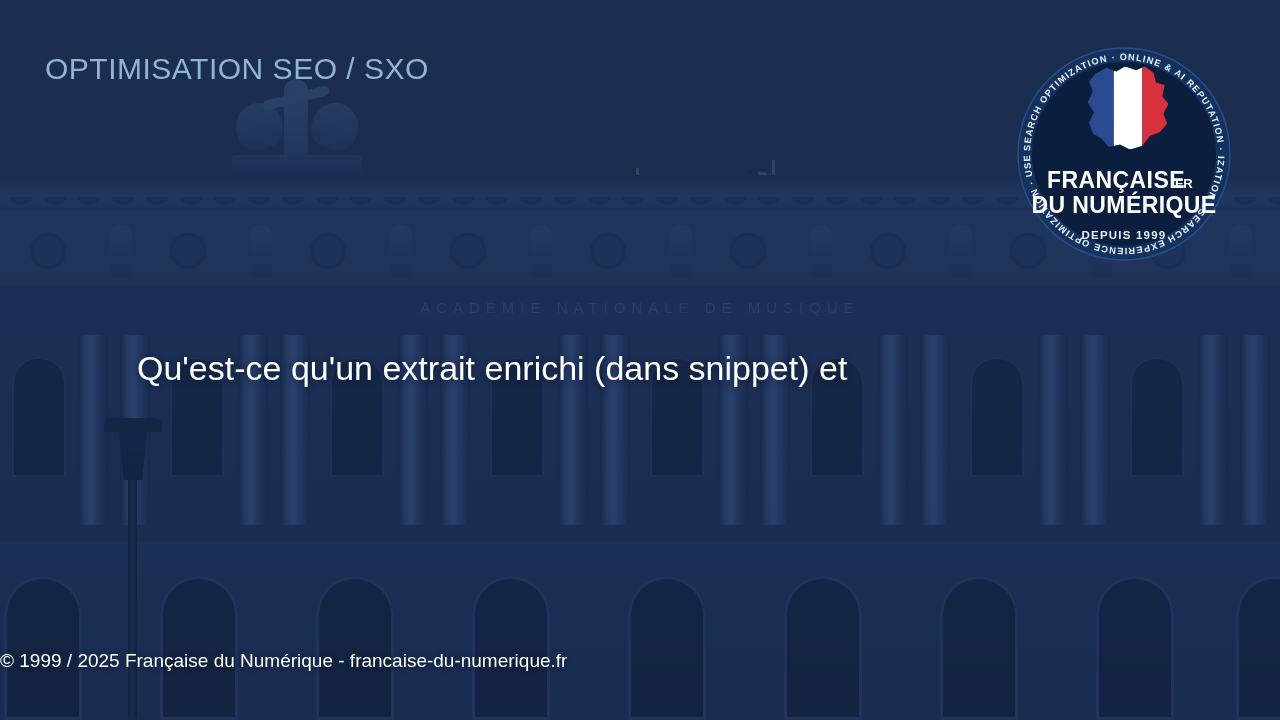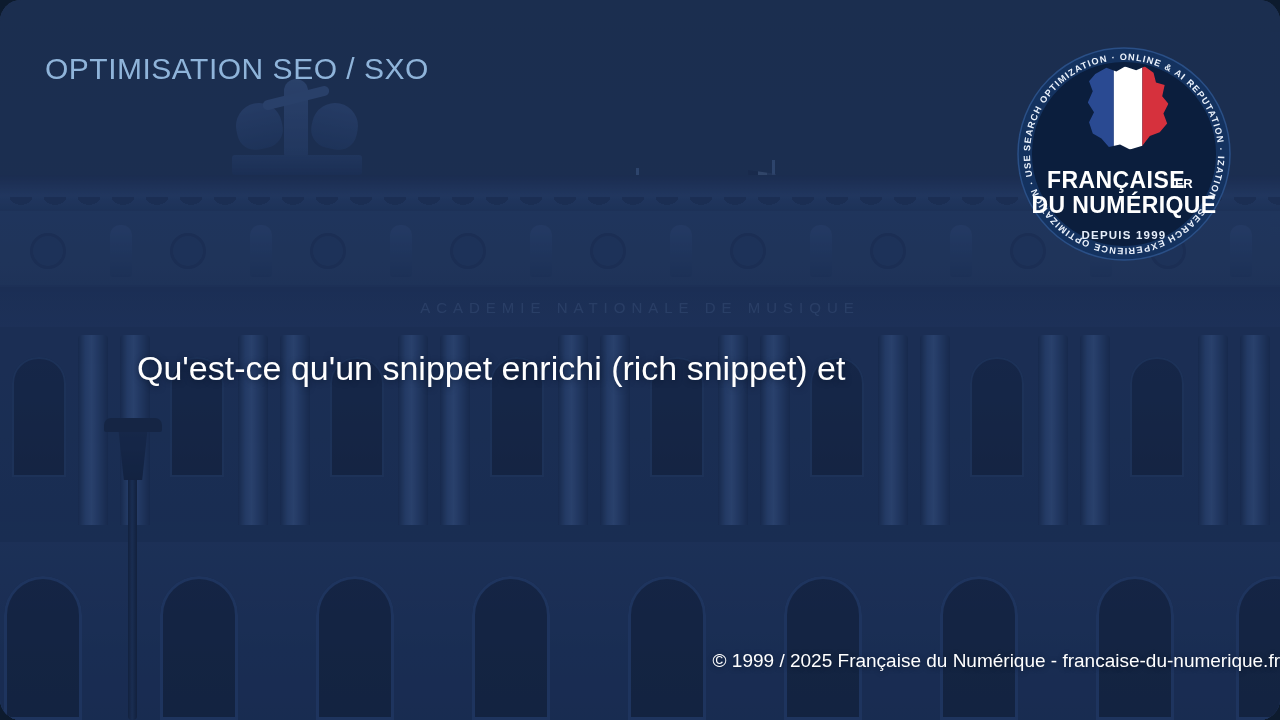--- a/index.html
+++ b/index.html
@@ -7,21 +7,20 @@
     padding: 0;
     background: #0d1b2e;
   }
   #slide {
     position: relative;
     width: 1280px;
     height: 720px;
     overflow: hidden;
     font-family: "Liberation Sans", sans-serif;
     background: #1e3557;
-    border-radius: 21px;
   }
 
   
   .bg-photo {
     position: absolute;
     inset: 0;
     overflow: hidden;
   }
   
   .sky {
@@ -275,21 +274,21 @@
     font-size: 34px;
     line-height: 1.62;
     font-weight: 400;
     text-shadow: 0 1px 6px rgba(6,16,34,.55);
   }
   .title .line { display: block; white-space: nowrap; }
   .footer {
     position: absolute;
     left: 0; right: 0;
     top: 650px;
-    text-align: right;
+    text-align: left;
     color: #ffffff;
     font-size: 19px;
     font-weight: 400;
     text-shadow: 0 1px 5px rgba(6,16,34,.6);
   }
 
   
   .logo {
     position: absolute;
     left: 1014px;
@@ -394,21 +393,21 @@
     <div class="lamp-head"></div>
     <div class="lamp-cap"></div>
 
     <div class="overlay"></div>
     <div class="overlay2"></div>
   </div>
 
   <div class="kicker">OPTIMISATION SEO / SXO</div>
 
   <div class="title">
-    <span class="line">Qu'est-ce qu'un snippet enrichi (rich snippet) et</span>
+    <span class="line">Qu'est-ce qu'un extrait enrichi (dans snippet) et</span>
   </div>
 
   <div class="footer">© 1999 / 2025 Française du Numérique - francaise-du-numerique.fr</div>
 
   <div class="logo">
     <svg viewBox="0 0 220 230" xmlns="http://www.w3.org/2000/svg" aria-hidden="true">
       <defs>
         <path id="ringTop" d="M 110,118 m -94,0 a 94,94 0 0 1 188,0" fill="none"></path>
         <path id="ringBottom" d="M 110,118 m 94,0 a 94,94 0 0 1 -188,0" fill="none"></path>
         <clipPath id="mapClip">

